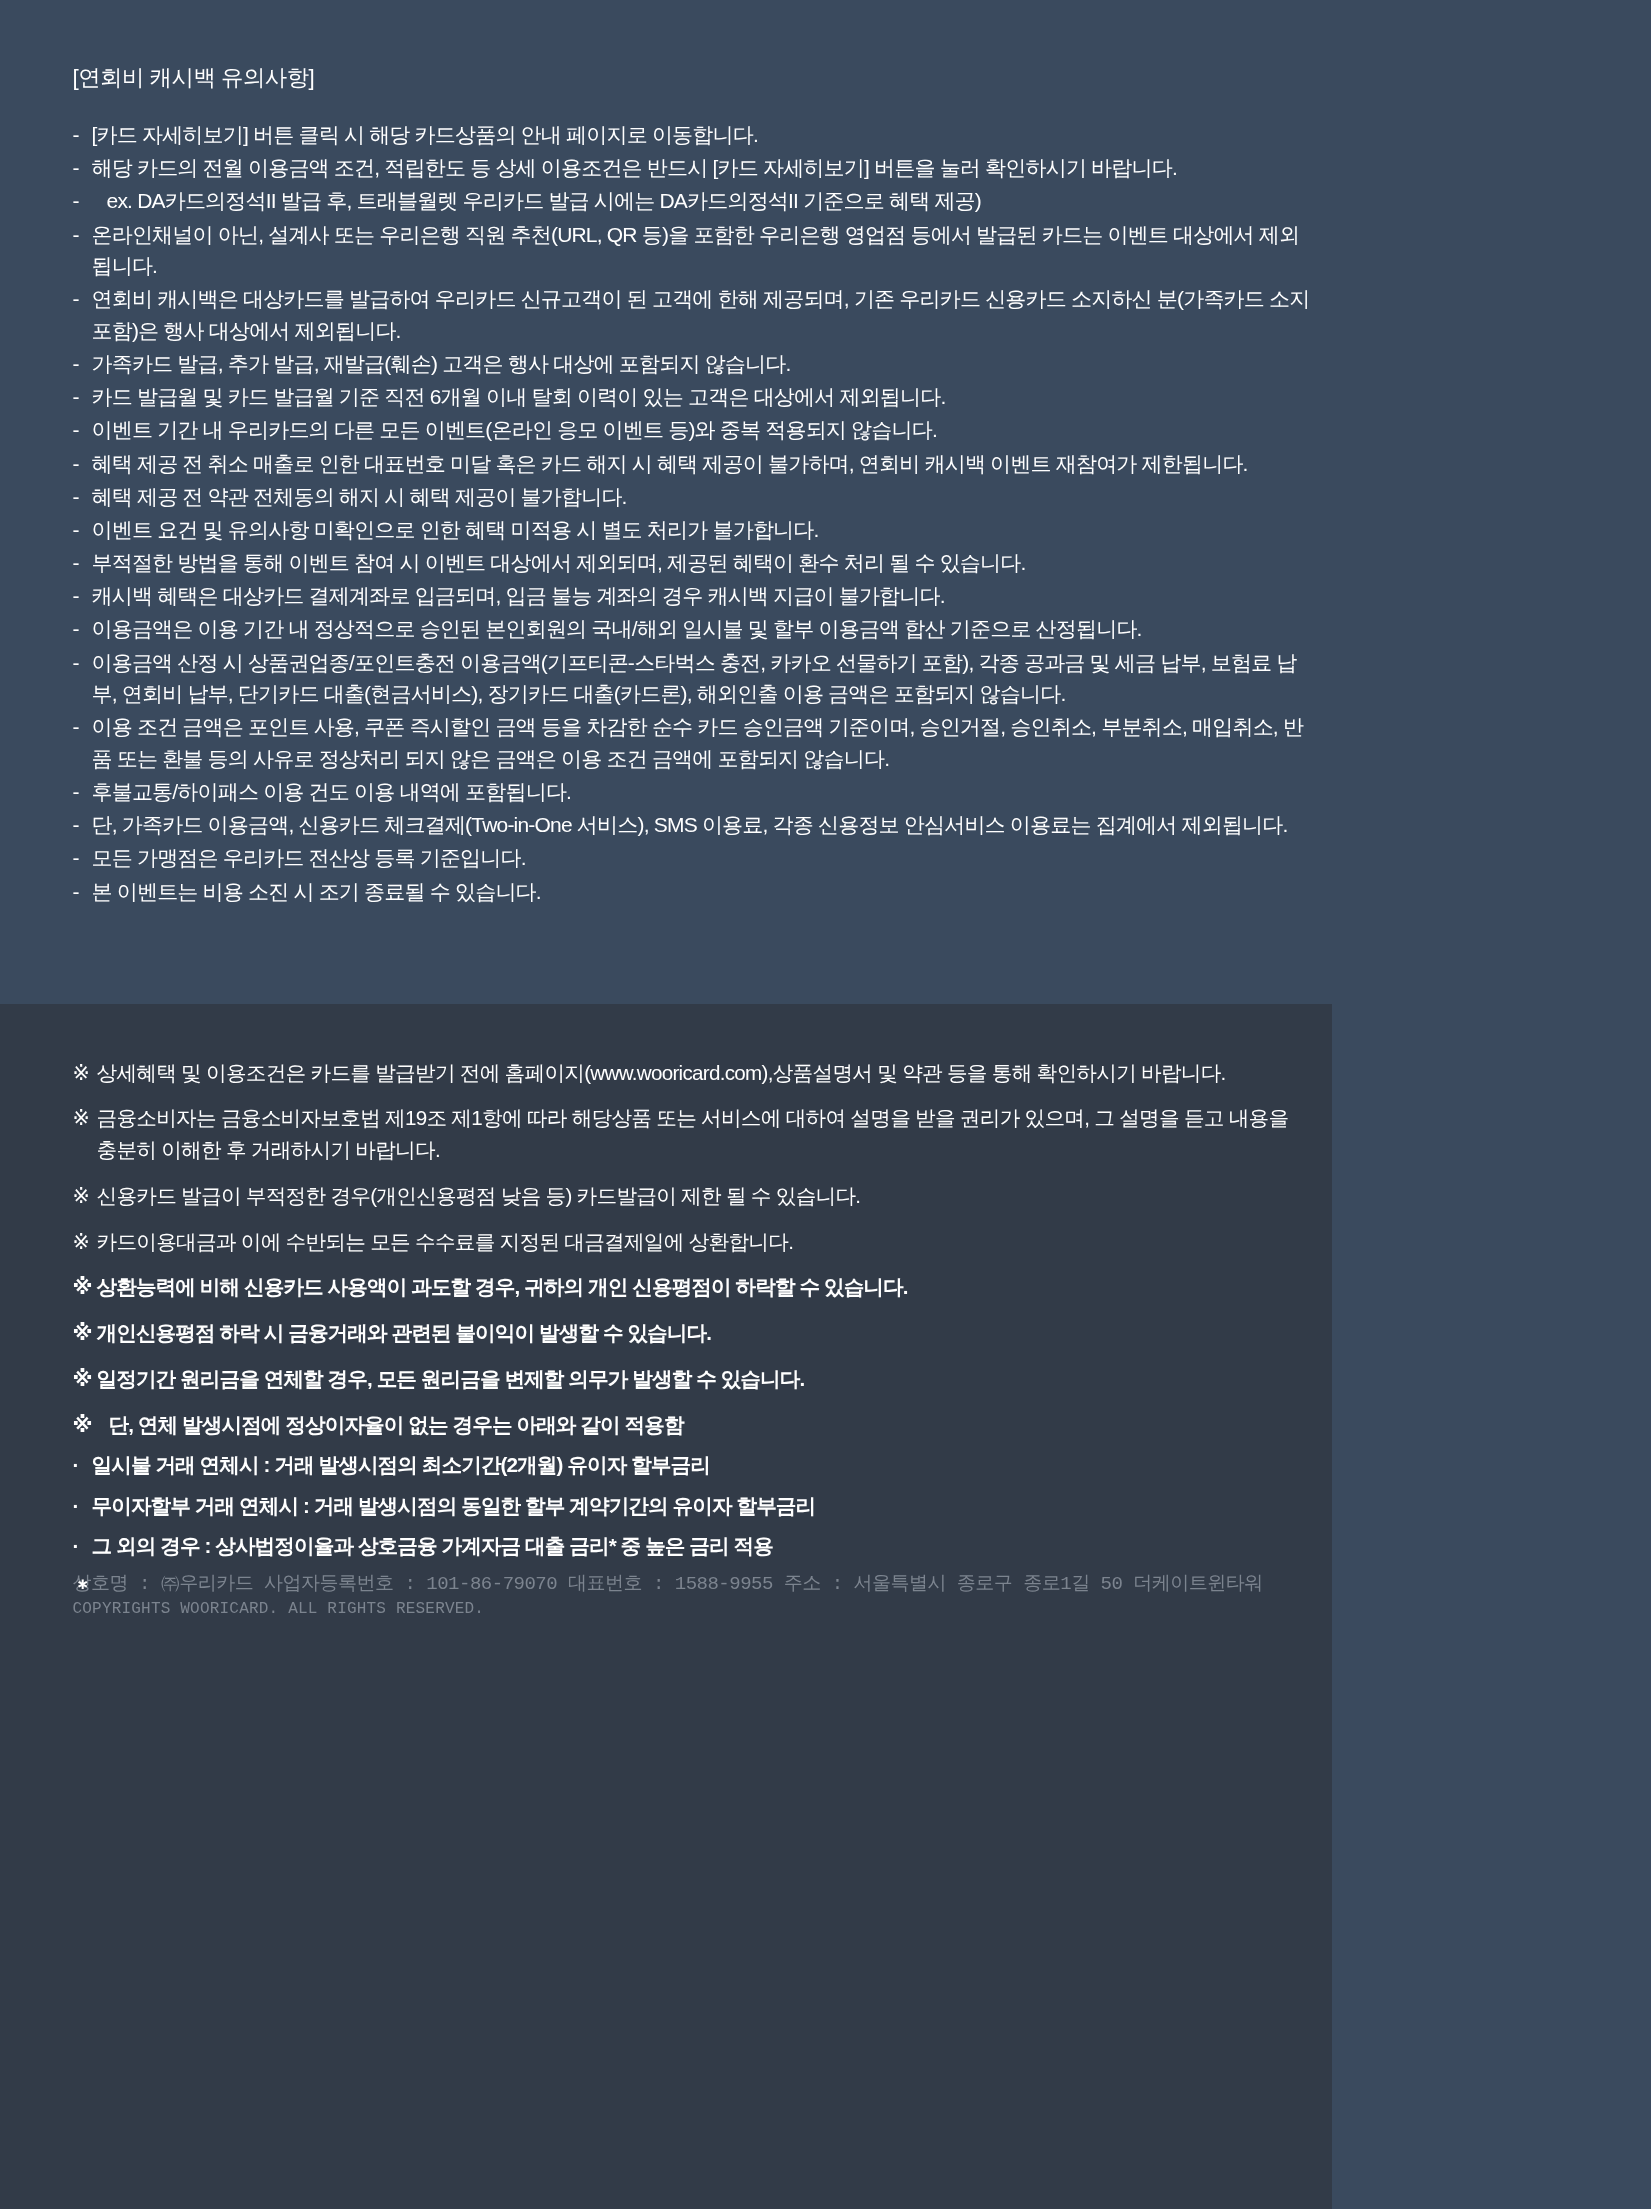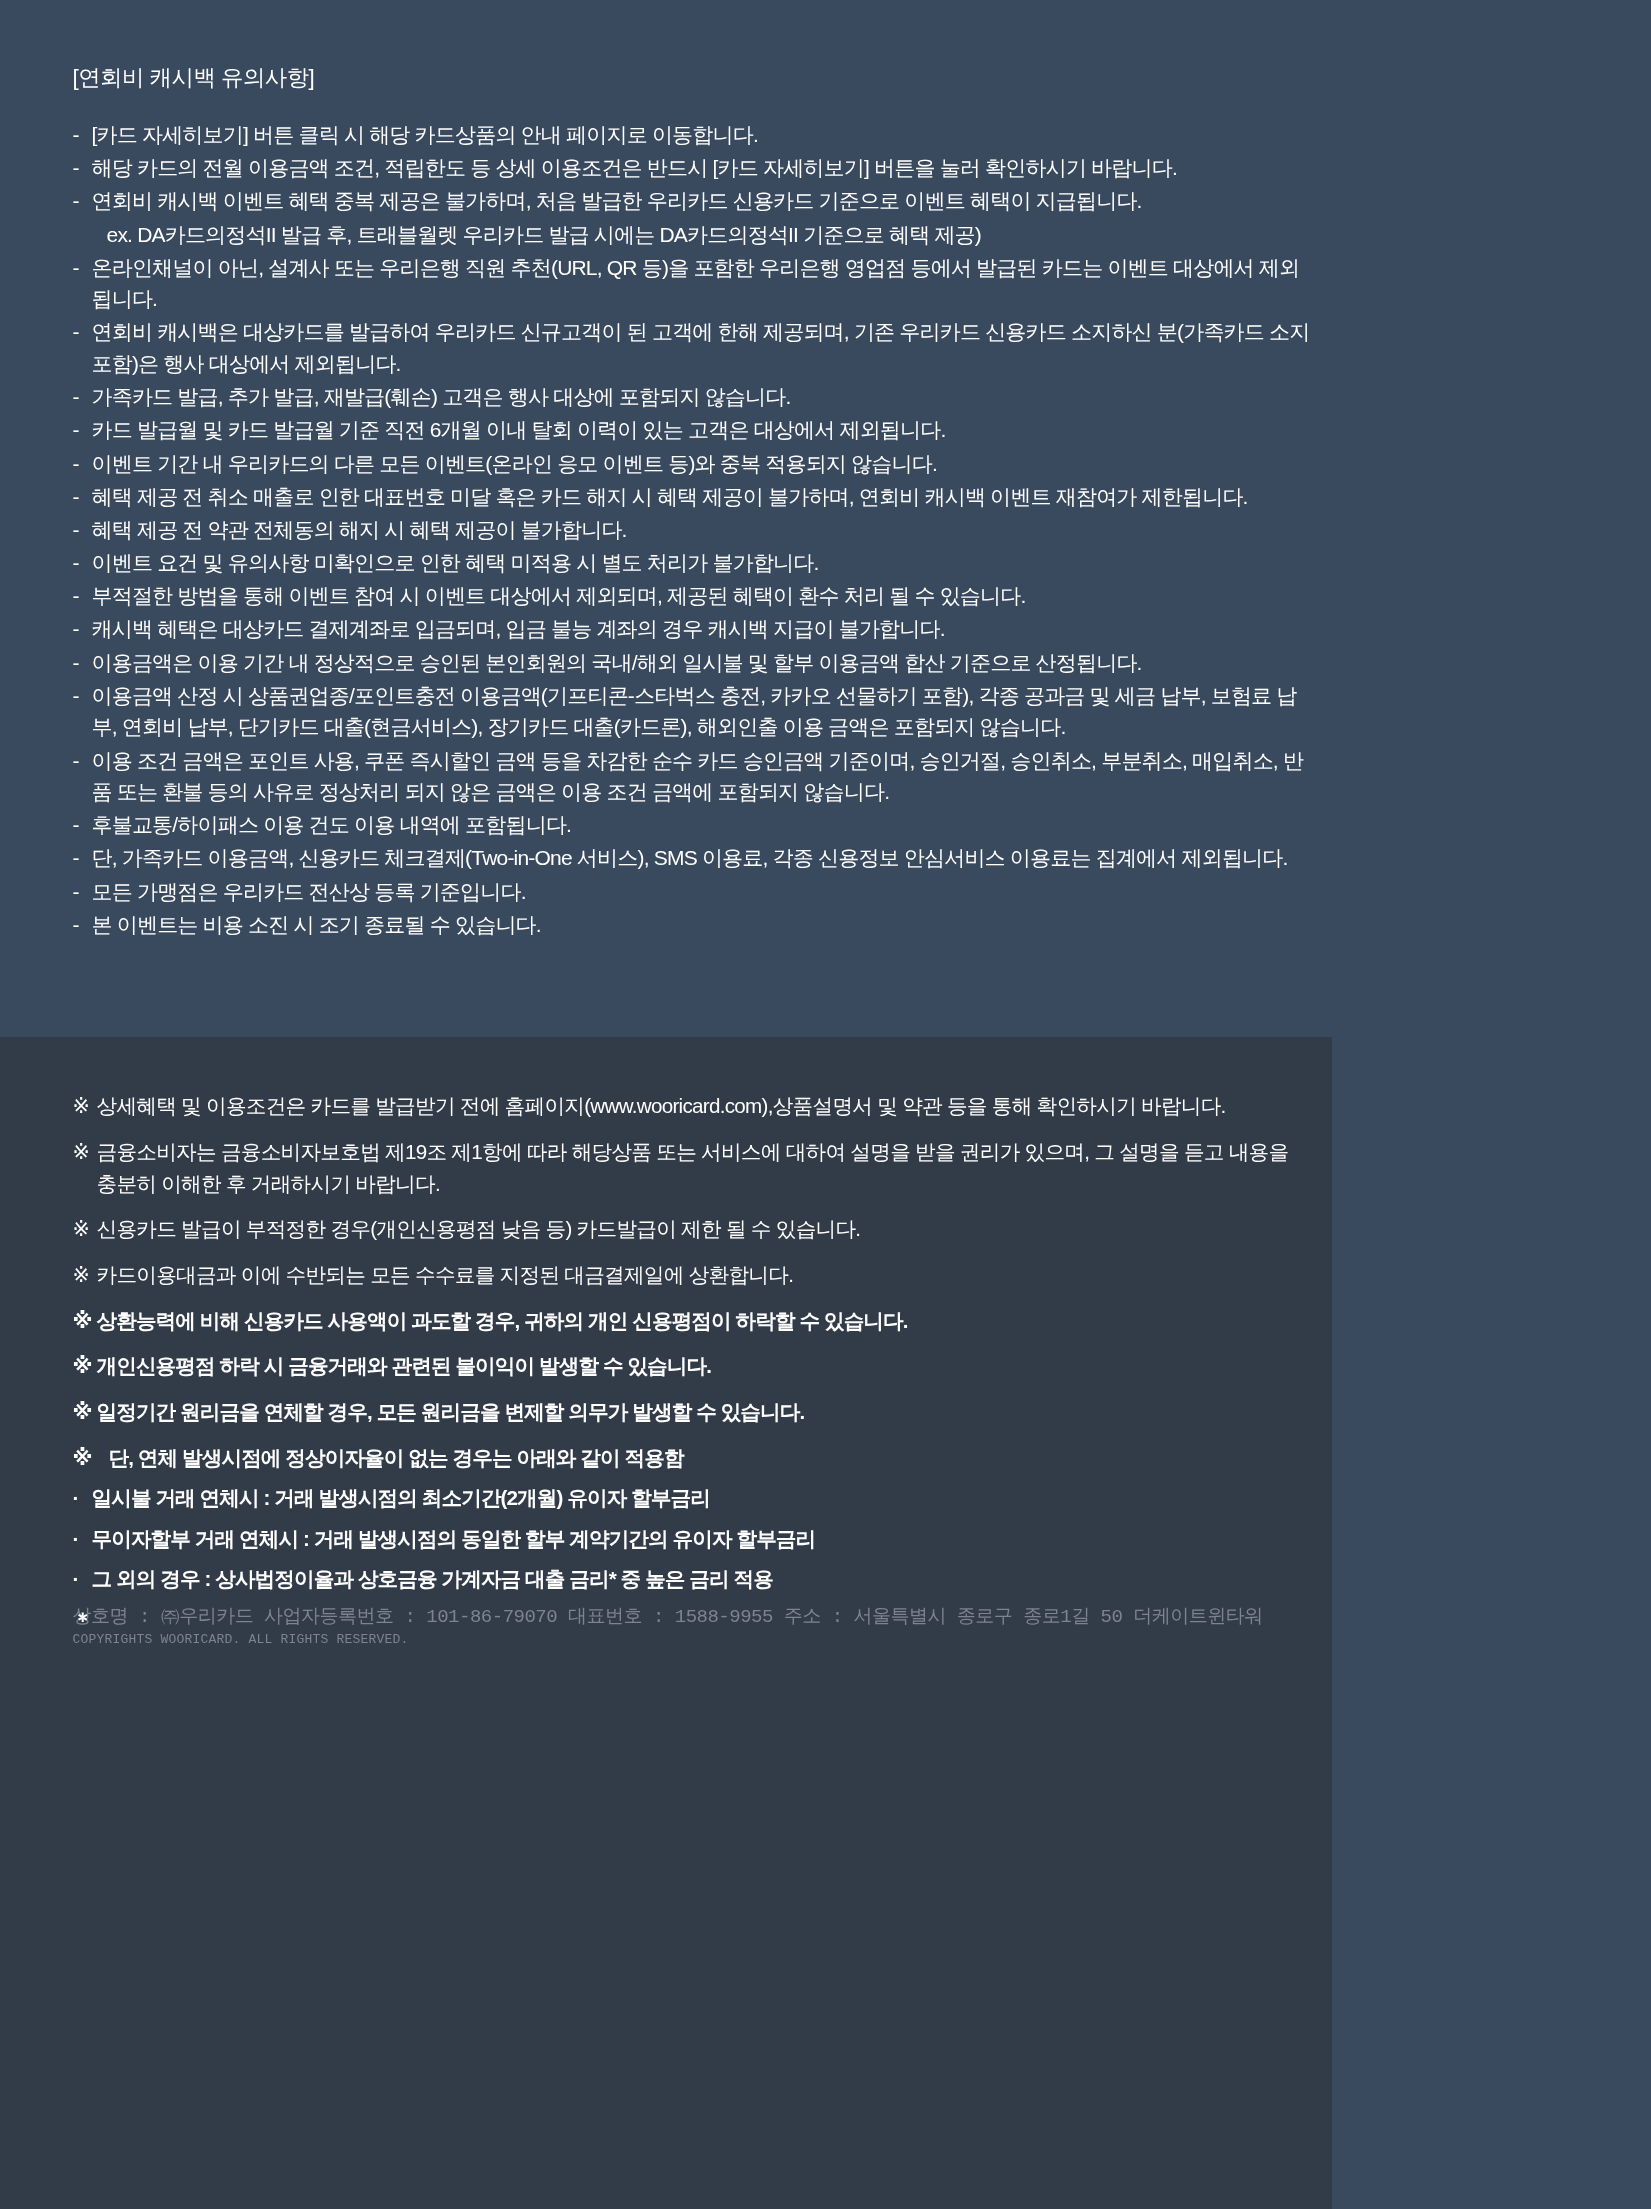--- a/index.html
+++ b/index.html
@@ -109,36 +109,36 @@
   .company-info {
     color: #7c848f;
     font-size: 19px;
     line-height: 1.42;
     letter-spacing: -0.5px;
     padding-bottom: 69px;
     font-family: Liberation Mono, monospace;
   }
   .company-info .copyright {
     display: block;
-    font-size: 13px;
+    font-size: 16px;
     letter-spacing: 0.2px;
   }
 </style>
 </head>
 <body>
 
 <div class="page">
 
   <section class="notice-section">
     <div class="inner">
       <div class="notice-title">[연회비 캐시백 유의사항]</div>
       <ul class="notice-list">
         <li><span class="dash">-</span><span>[카드 자세히보기] 버튼 클릭 시 해당 카드상품의 안내 페이지로 이동합니다.</span></li>
         <li><span class="dash">-</span><span>해당 카드의 전월 이용금액 조건, 적립한도 등 상세 이용조건은 반드시 [카드 자세히보기] 버튼을 눌러 확인하시기 바랍니다.</span></li>
-        <li><span class="dash">-</span><span>연회비 캐시백 이벤트 혜택 중복 제공은 불가하며, 처음 발급한 우리카드 신용카드 기준으로 이벤트 혜택이 지급됩니다.</span></li>
+        <li><span class="dash">-</span></li>
         <li class="no-dash"><span>ex. DA카드의정석II 발급 후, 트래블월렛 우리카드 발급 시에는 DA카드의정석II 기준으로 혜택 제공)</span></li>
         <li><span class="dash">-</span><span>온라인채널이 아닌, 설계사 또는 우리은행 직원 추천(URL, QR 등)을 포함한 우리은행 영업점 등에서 발급된 카드는 이벤트 대상에서 제외됩니다.</span></li>
         <li><span class="dash">-</span><span>연회비 캐시백은 대상카드를 발급하여 우리카드 신규고객이 된 고객에 한해 제공되며, 기존 우리카드 신용카드 소지하신 분(가족카드 소지 포함)은 행사 대상에서 제외됩니다.</span></li>
         <li><span class="dash">-</span><span>가족카드 발급, 추가 발급, 재발급(훼손) 고객은 행사 대상에 포함되지 않습니다.</span></li>
         <li><span class="dash">-</span><span>카드 발급월 및 카드 발급월 기준 직전 6개월 이내 탈회 이력이 있는 고객은 대상에서 제외됩니다.</span></li>
         <li><span class="dash">-</span><span>이벤트 기간 내 우리카드의 다른 모든 이벤트(온라인 응모 이벤트 등)와 중복 적용되지 않습니다.</span></li>
         <li><span class="dash">-</span><span>혜택 제공 전 취소 매출로 인한 대표번호 미달 혹은 카드 해지 시 혜택 제공이 불가하며, 연회비 캐시백 이벤트 재참여가 제한됩니다.</span></li>
         <li><span class="dash">-</span><span>혜택 제공 전 약관 전체동의 해지 시 혜택 제공이 불가합니다.</span></li>
         <li><span class="dash">-</span><span>이벤트 요건 및 유의사항 미확인으로 인한 혜택 미적용 시 별도 처리가 불가합니다.</span></li>
         <li><span class="dash">-</span><span>부적절한 방법을 통해 이벤트 참여 시 이벤트 대상에서 제외되며, 제공된 혜택이 환수 처리 될 수 있습니다.</span></li>

